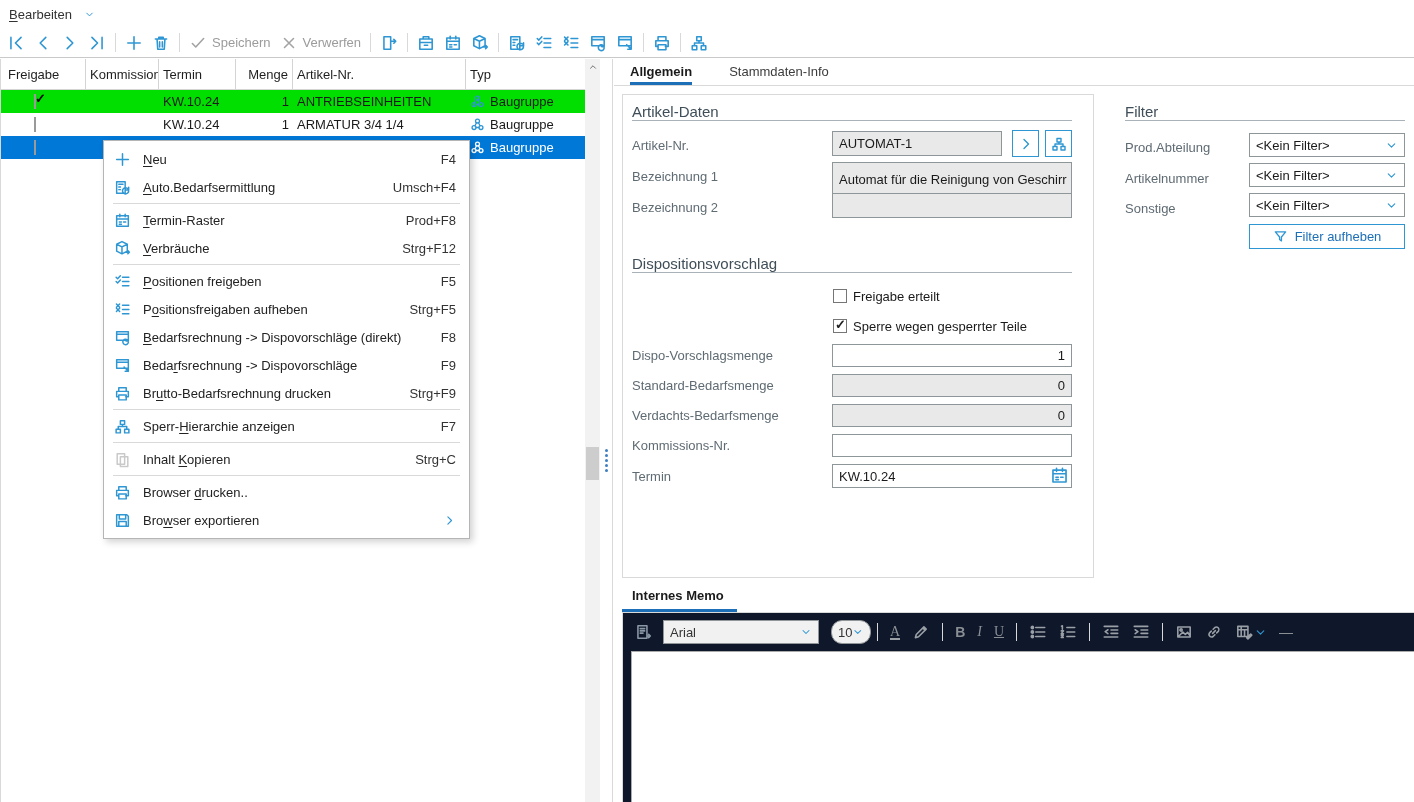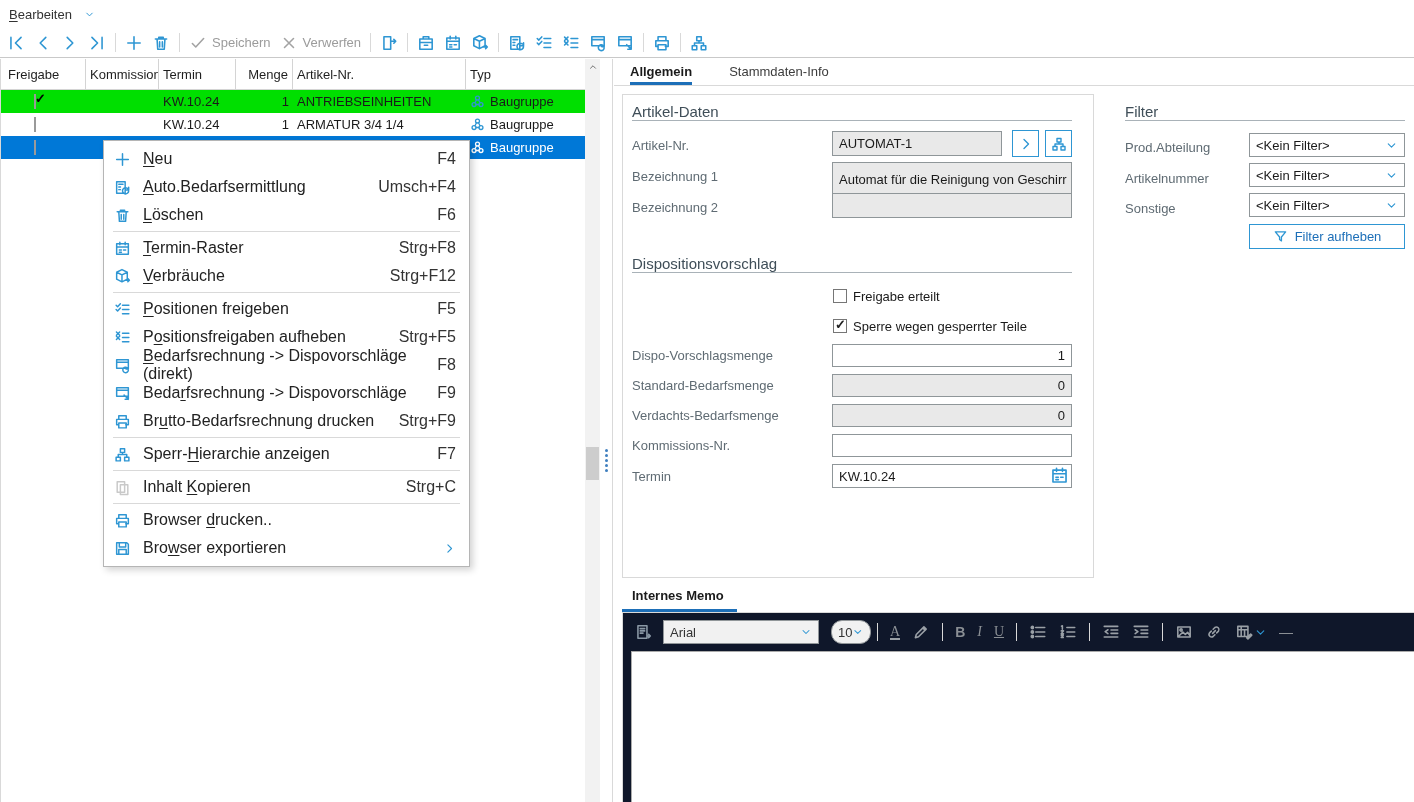--- a/index.html
+++ b/index.html
@@ -82,21 +82,21 @@
   #memo-toolbar .mi { color:#9aa0a6; margin:0 6px; display:flex; align-items:center; background:none; border:none; padding:0; }
   #memo-toolbar .mi svg { width:18px; height:18px; }
   #memo-toolbar .msep { width:1px; height:18px; background:#d9d9d9; margin:0 6px; }
   .mtxt { font-size:14px; color:#8a8f94; font-family:"Liberation Serif", serif; }
   .fontsel { height:24px; border:1px solid #919699; background:#f1f1f1; display:flex; align-items:center; font-size:13px; color:#333; padding:0 6px; margin-left:5px; }
   .fontsel svg { width:12px; height:12px; color:#2e96d3; margin-left:auto; }
   #memo-area { position:absolute; left:8px; top:38px; right:0; bottom:0; background:#fff; border-top:1px solid #ababab; border-left:1px solid #ababab; }
 
   
   #ctxmenu { position:absolute; left:103px; top:140px; width:367px; background:#fff; border:1px solid #b5b5b5; box-shadow:3px 3px 7px rgba(0,0,0,.18); padding:4px 0; z-index:50; }
-  .cm-item { display:flex; align-items:center; height:28px; padding:0 13px 0 10px; font-size:16px; color:#222; }
+  .cm-item { display:flex; align-items:center; height:28px; padding:0 13px 0 10px; font-size:13px; color:#222; }
   .cm-item .ci { width:17px; height:17px; color:#2e96d3; margin-right:12px; flex:none; }
   .cm-item .ci.gray { color:#c9c9c9; }
   .cm-item .sc { margin-left:auto; color:#333; padding-left:12px; }
   .cm-item .subarrow { margin-left:auto; color:#2e96d3; width:13px; height:13px; }
   .cm-sep { height:1px; background:#d9d9d9; margin:2px 9px; }
 </style>
 </head>
 <body>
 
 <svg width="0" height="0" style="position:absolute" aria-hidden="true">
@@ -577,34 +577,27 @@
     <span><u>N</u>eu</span>
     <span class="sc">F4</span>
   </div>
   <div class="cm-item">
     <svg class="ic ci">
         <use href="#i-calcref"></use>
       </svg>
     <span><u>A</u>uto.Bedarfsermittlung</span>
     <span class="sc">Umsch+F4</span>
   </div>
-  <div class="cm-item">
-    <svg class="ic ci">
-        <use href="#i-trash"></use>
-      </svg>
-    <span><u>L</u>öschen</span>
-    <span class="sc">F6</span>
-  </div>
   <div class="cm-sep"></div>
   <div class="cm-item">
     <svg class="ic ci">
         <use href="#i-calendar"></use>
       </svg>
     <span><u>T</u>ermin-Raster</span>
-    <span class="sc">Strg+F8</span>
+    <span class="sc">Prod+F8</span>
   </div>
   <div class="cm-item">
     <svg class="ic ci">
         <use href="#i-cube"></use>
       </svg>
     <span><u>V</u>erbräuche</span>
     <span class="sc">Strg+F12</span>
   </div>
   <div class="cm-sep"></div>
   <div class="cm-item">

